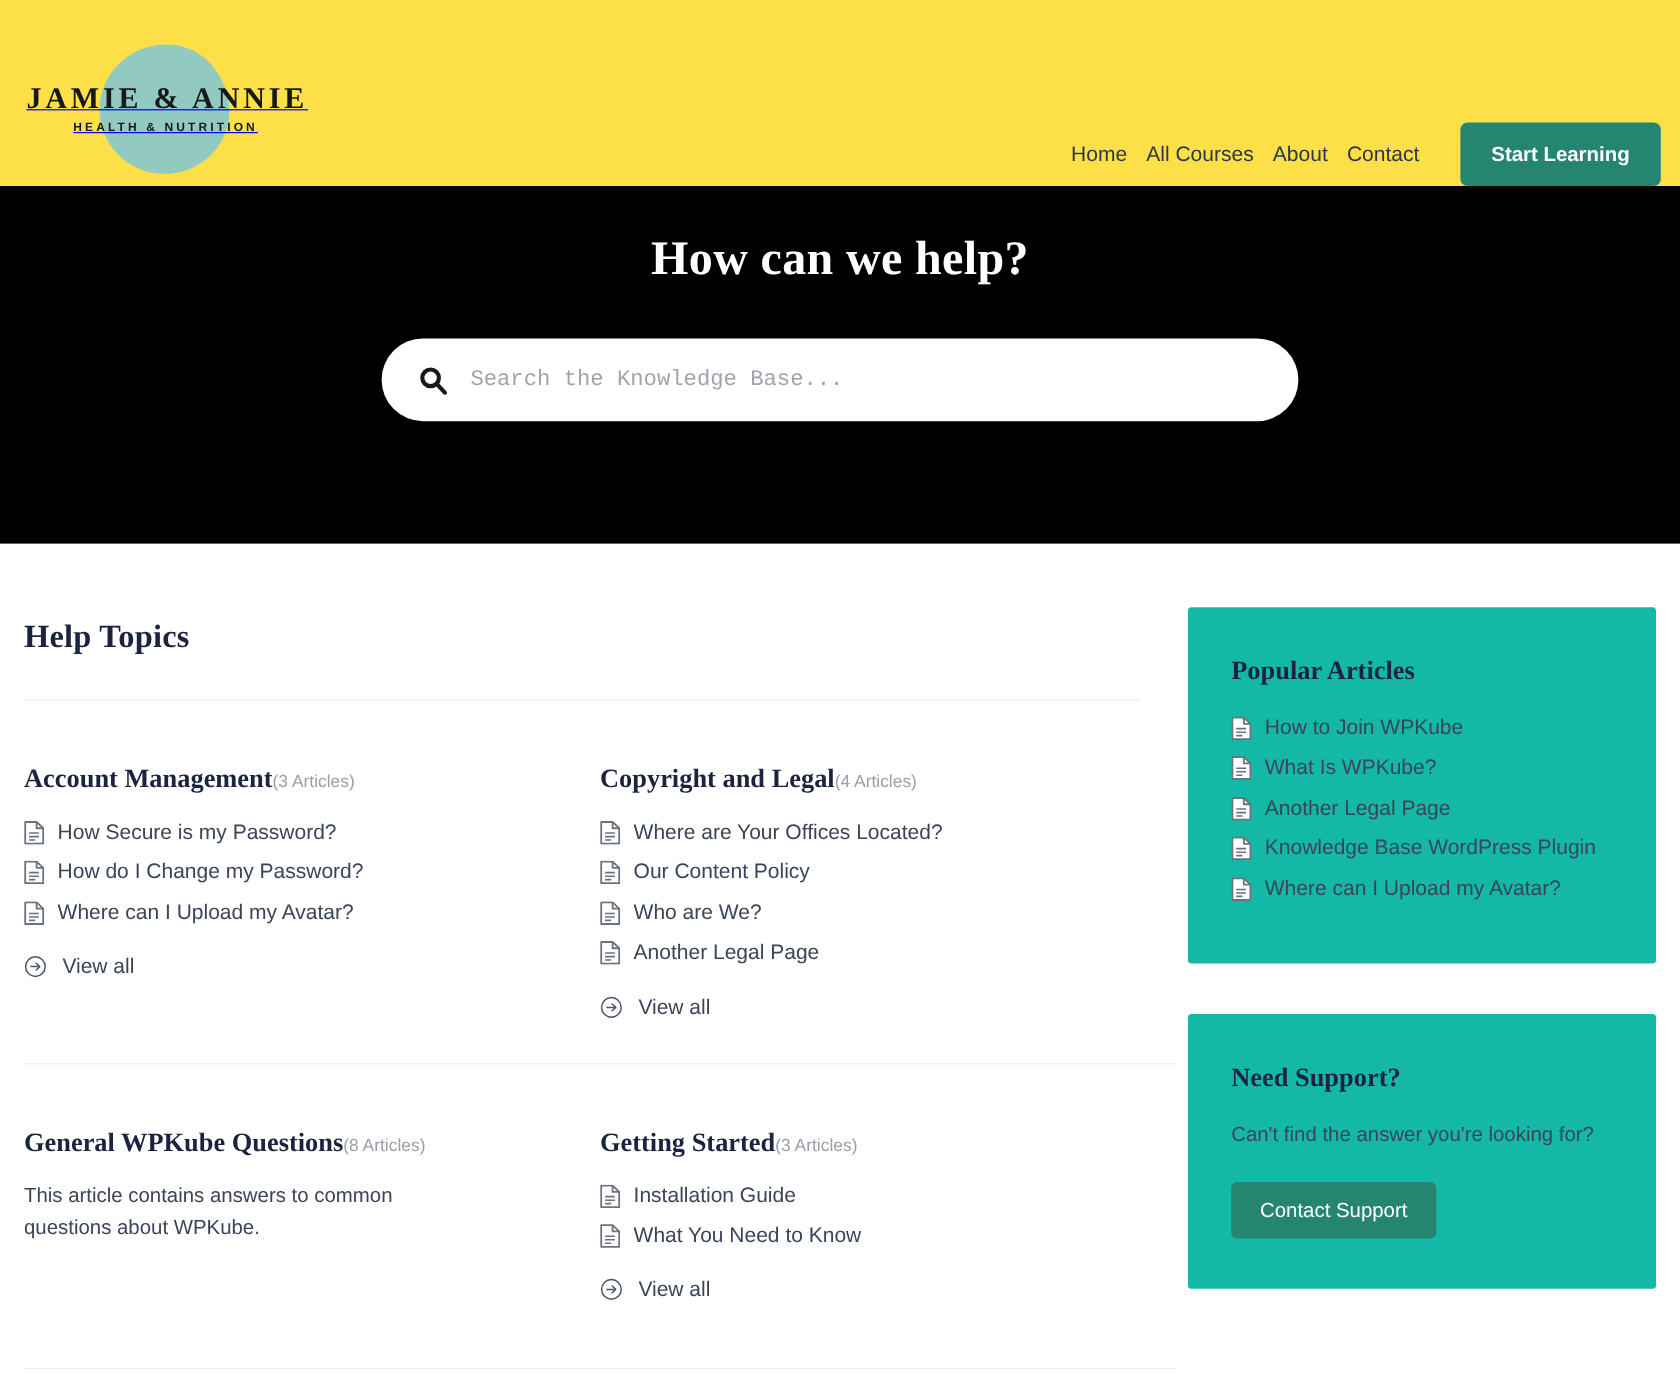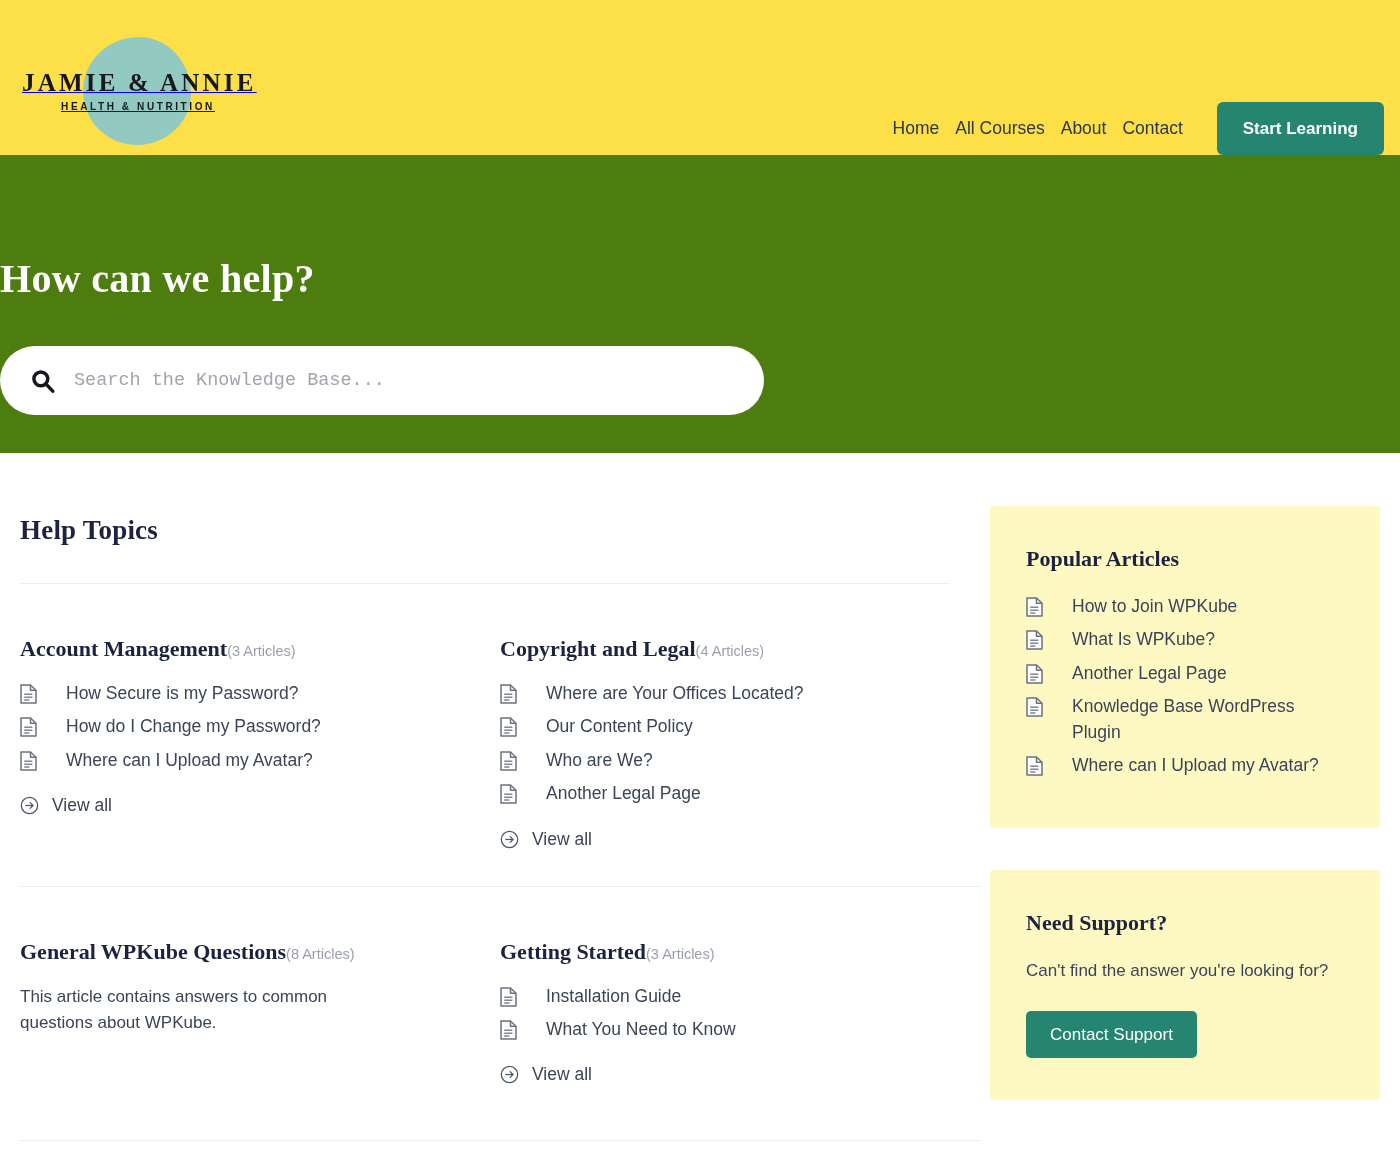--- a/index.html
+++ b/index.html
@@ -86,27 +86,27 @@
     padding: 0 26px;
     height: 53px;
     line-height: 53px;
     cursor: pointer;
     white-space: nowrap;
     font-family: "Liberation Sans", sans-serif;
   }
 
   
   .hero {
-    background: #4d7c0f;
+    background: #000000;
     height: 298px;
     display: flex;
     flex-direction: column;
-    align-items: flex-start;
+    align-items: center;
     justify-content: flex-start;
-    padding-top: 100px;
+    padding-top: 36px;
   }
   .hero-title {
     font-family: "Liberation Serif", serif;
     font-size: 40px;
     font-weight: 700;
     color: #ffffff;
     letter-spacing: 0.3px;
   }
   .search-box {
     margin-top: 44px;
@@ -181,21 +181,21 @@
     color: #1b2340;
   }
   .topic-count {
     font-size: 14.5px;
     color: #9aa0ab;
   }
   .article-list { list-style: none; }
   .article-item {
     display: flex;
     align-items: flex-start;
-    gap: 29px;
+    gap: 11px;
     margin-bottom: 8px;
   }
   .doc-icon { flex: 0 0 auto; width: 17px; height: 20px; margin-top: 3px; display: block; }
   .article-link {
     font-size: 17.5px;
     color: #3a4558;
     text-decoration: none;
     line-height: 1.45;
   }
   .topic-desc {
@@ -214,21 +214,21 @@
   .arrow-icon { flex: 0 0 auto; width: 19px; height: 19px; display: block; }
   .view-all-label { font-size: 17.5px; color: #3a4558; }
 
   
   .sidebar {
     width: 390px;
     margin-left: 10px;
     padding-top: 53px;
   }
   .side-card {
-    background: #fef9c3;
+    background: #14b8a6;
     border-radius: 3px;
     padding: 40px 36px 42px 36px;
   }
   .side-card + .side-card { margin-top: 42px; }
   .side-title {
     font-family: "Liberation Serif", serif;
     font-size: 22px;
     font-weight: 700;
     color: #1b2340;
     margin-bottom: 22px;

